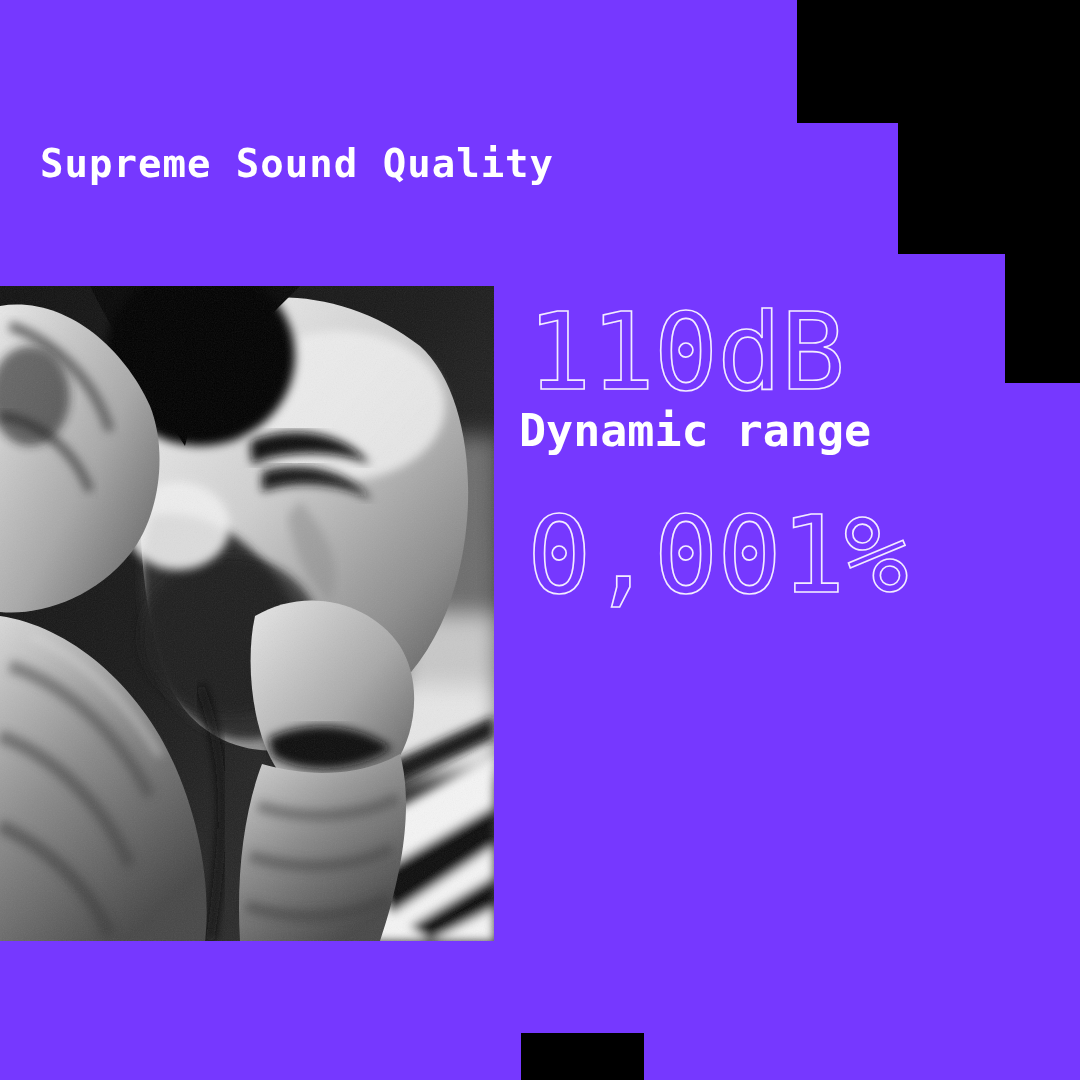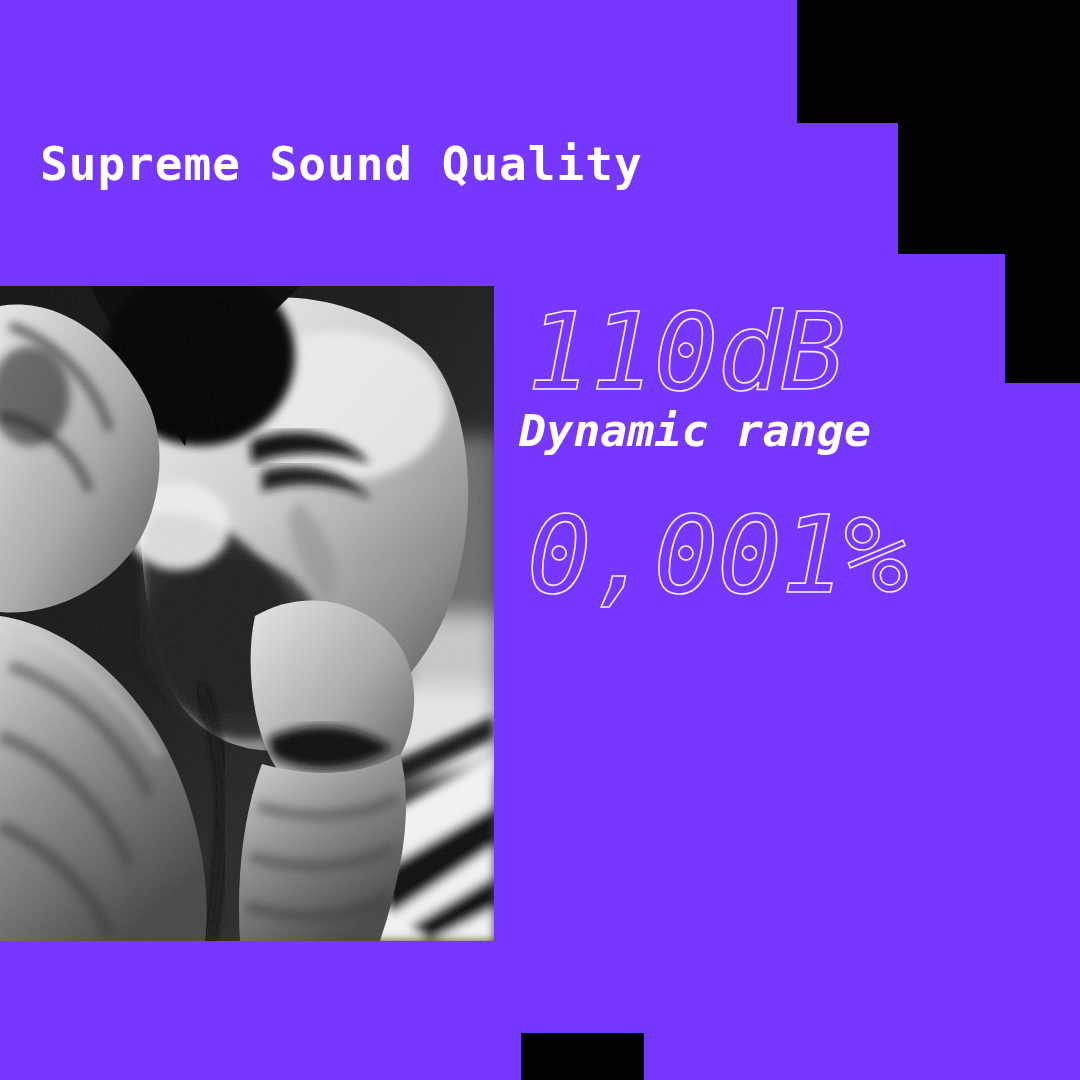--- a/index.html
+++ b/index.html
@@ -38,36 +38,36 @@
     overflow: hidden;
     background: #0a0a0a;
   }
   .photo svg { display: block; width: 100%; height: 100%; }
 
   
   .headline {
     position: absolute;
     left: 40px;
     top: 128px;
-    font-size: 46px;
+    font-size: 39px;
     line-height: 72px;
     font-weight: 700;
     color: #ffffff;
     letter-spacing: 1px;
     white-space: nowrap;
   }
 
   
   .stats {
     position: absolute;
     left: 519px;
     top: 296px;
     width: 561px;
   }
-  .stat { margin-bottom: 47px; font-style: italic; }
+  .stat { margin-bottom: 47px; }
   .stat:last-child { margin-bottom: 8px; }
 
   .stat-value {
     font-size: 107px;
     line-height: 112px;
     font-weight: 400;
     letter-spacing: -1px;
     color: transparent;
     -webkit-text-stroke: 1.6px #f3ecff;
     text-stroke: 1.6px #f3ecff;

